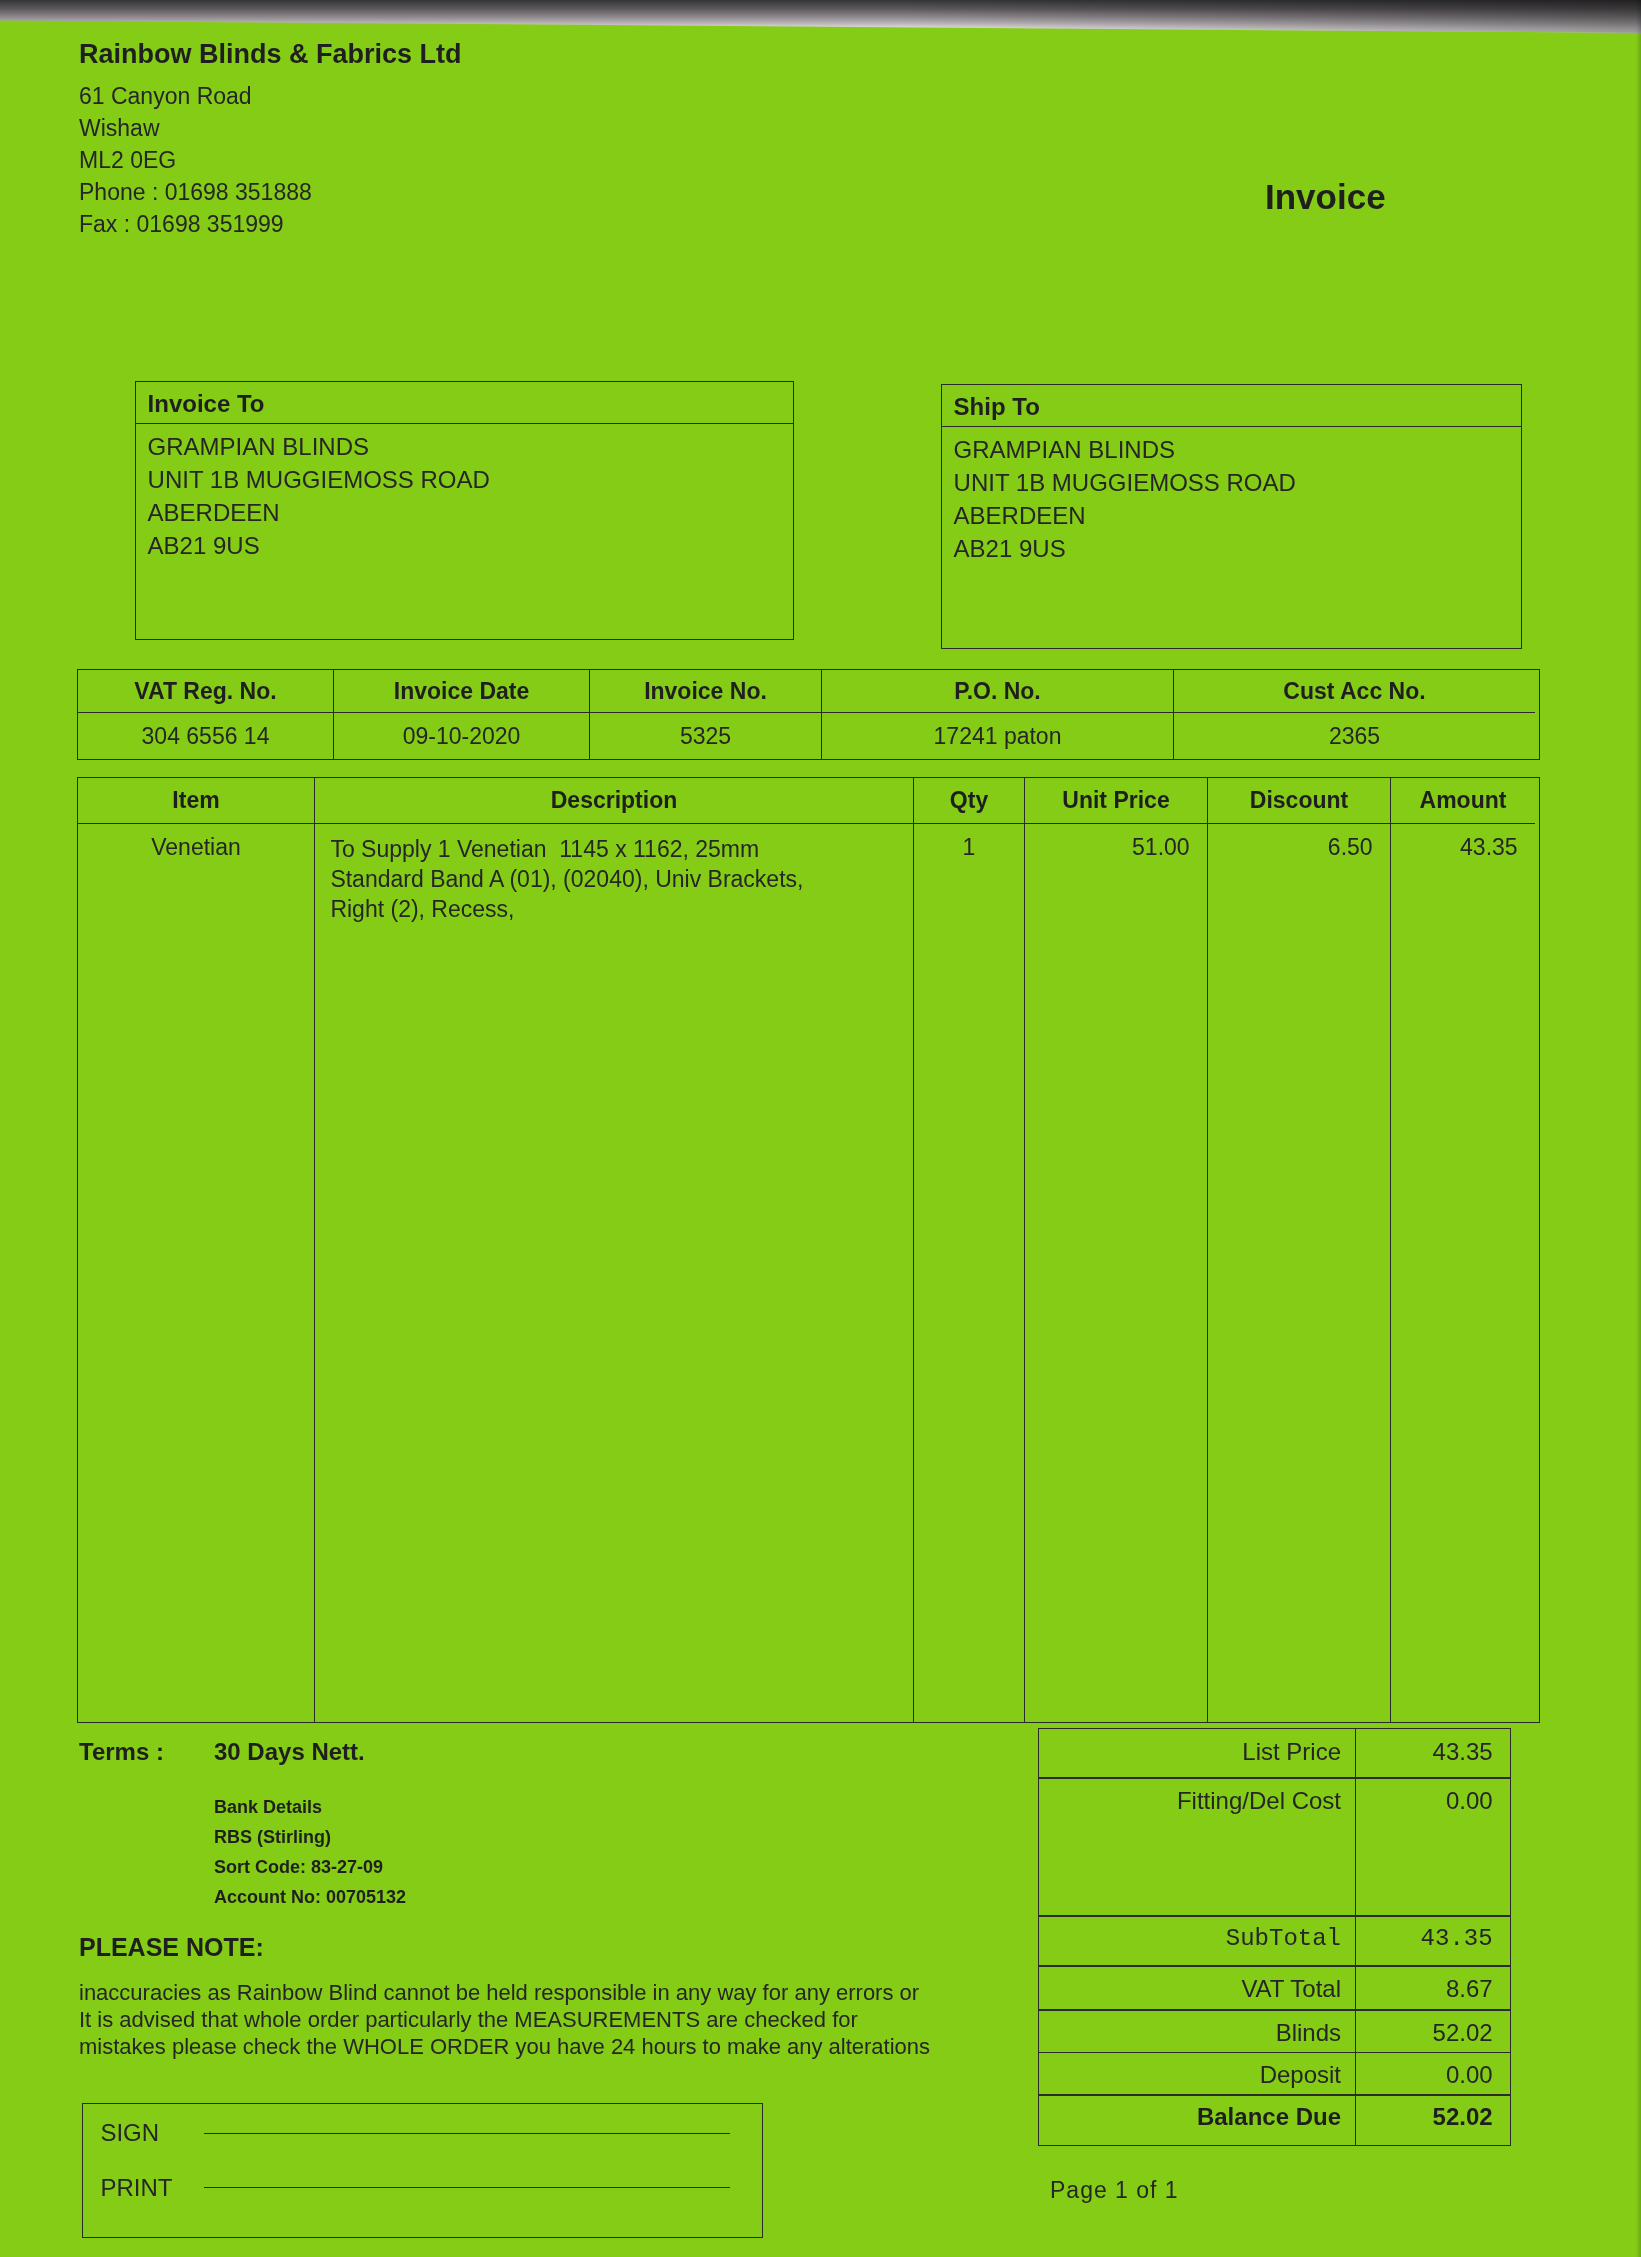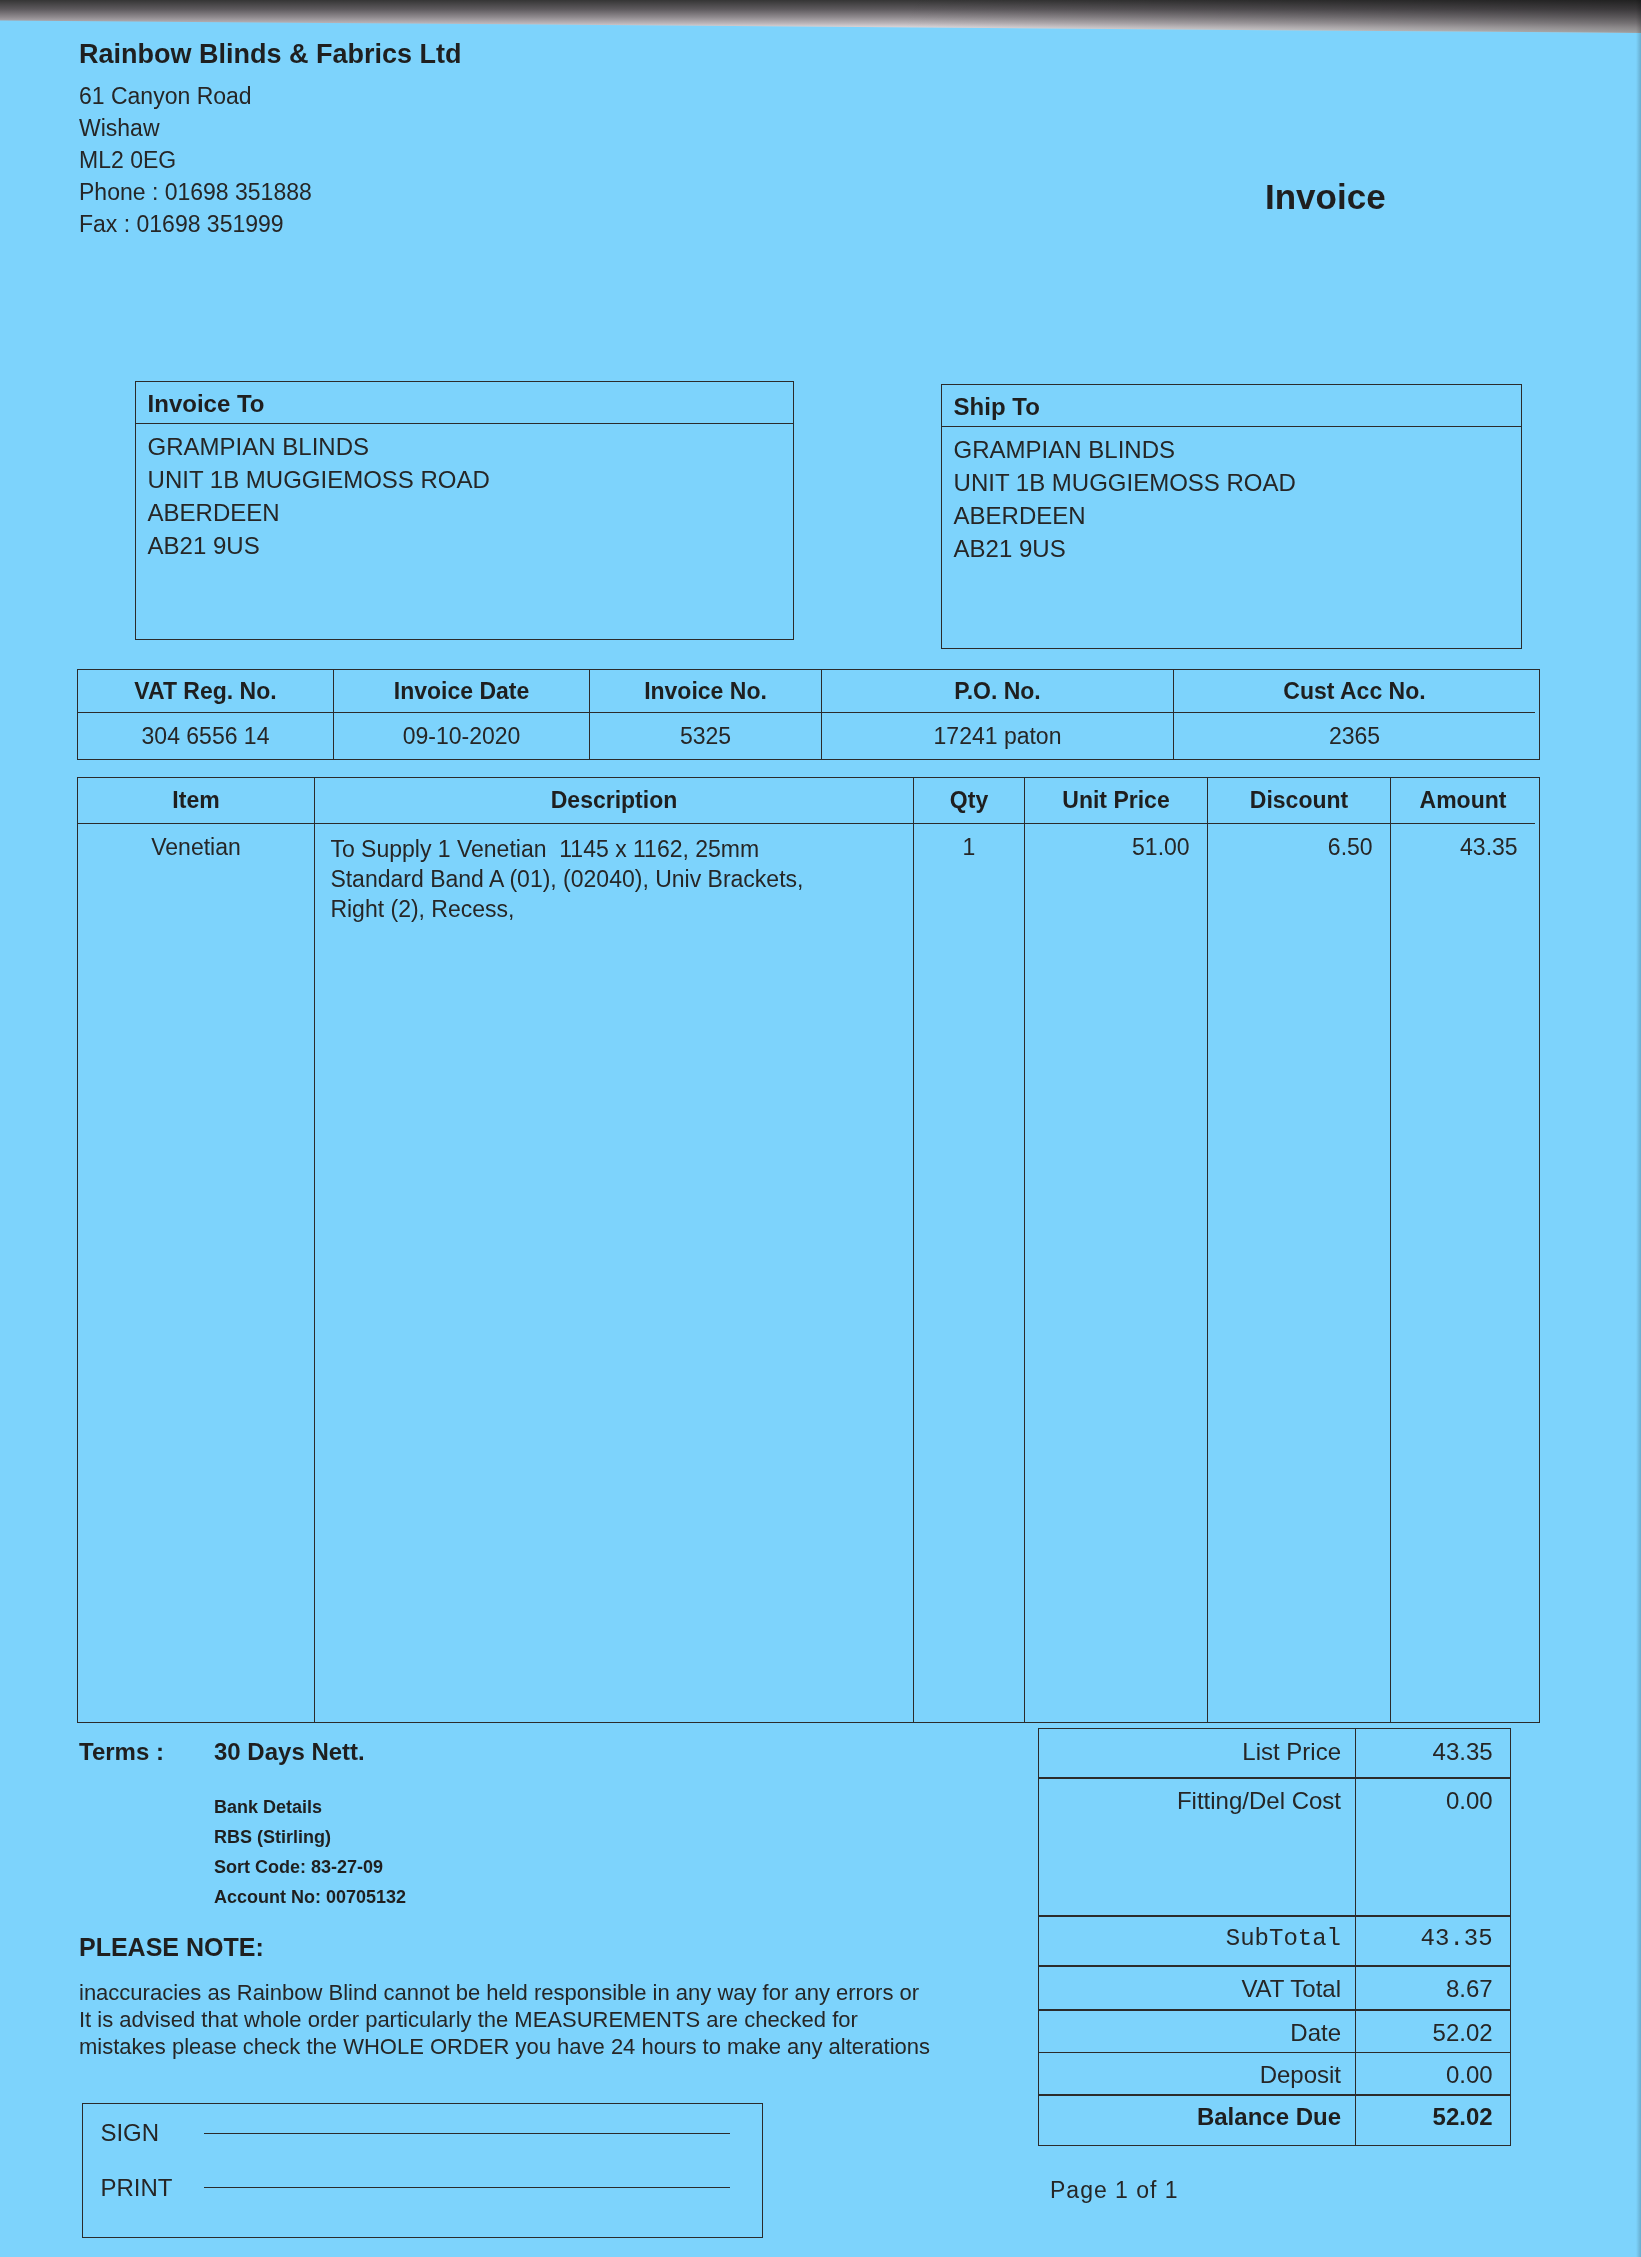--- a/index.html
+++ b/index.html
@@ -5,21 +5,21 @@
   html, body { margin: 0; padding: 0; }
   body {
     width: 1641px; height: 2257px;
     background: #f4f4f4;
     font-family: "Liberation Sans", sans-serif;
     color: #222;
   }
   .page {
     position: relative;
     width: 1641px; height: 2257px;
-    background: #7dd3fc;
+    background: #84cc16;
     overflow: hidden;
   }
   .abs { position: absolute; }
 
   
   .scan-band {
     left: 0; top: 0; width: 1641px; height: 33px;
     background:
       linear-gradient(to right, rgba(0,0,0,0) 55%, rgba(0,0,0,0.38) 100%),
       linear-gradient(to bottom, #353535 0%, #5e5a5e 28%, #8f8a8e 52%, #b9b3b7 70%, #ded9dc 84%, #fefefe 100%);
@@ -232,21 +232,21 @@
     </div>
     <div class="trow" style="height:50px;font-family:Liberation Mono, monospace;">
       <div class="tlabel">SubTotal</div>
       <div class="tvalue">43.35</div>
     </div>
     <div class="trow" style="height:44px;">
       <div class="tlabel">VAT Total</div>
       <div class="tvalue">8.67</div>
     </div>
     <div class="trow" style="height:42px;">
-      <div class="tlabel">Date</div>
+      <div class="tlabel">Blinds</div>
       <div class="tvalue">52.02</div>
     </div>
     <div class="trow" style="height:42px;">
       <div class="tlabel">Deposit</div>
       <div class="tvalue">0.00</div>
     </div>
     <div class="trow bold" style="height:50px;">
       <div class="tlabel">Balance Due</div>
       <div class="tvalue">52.02</div>
     </div>

